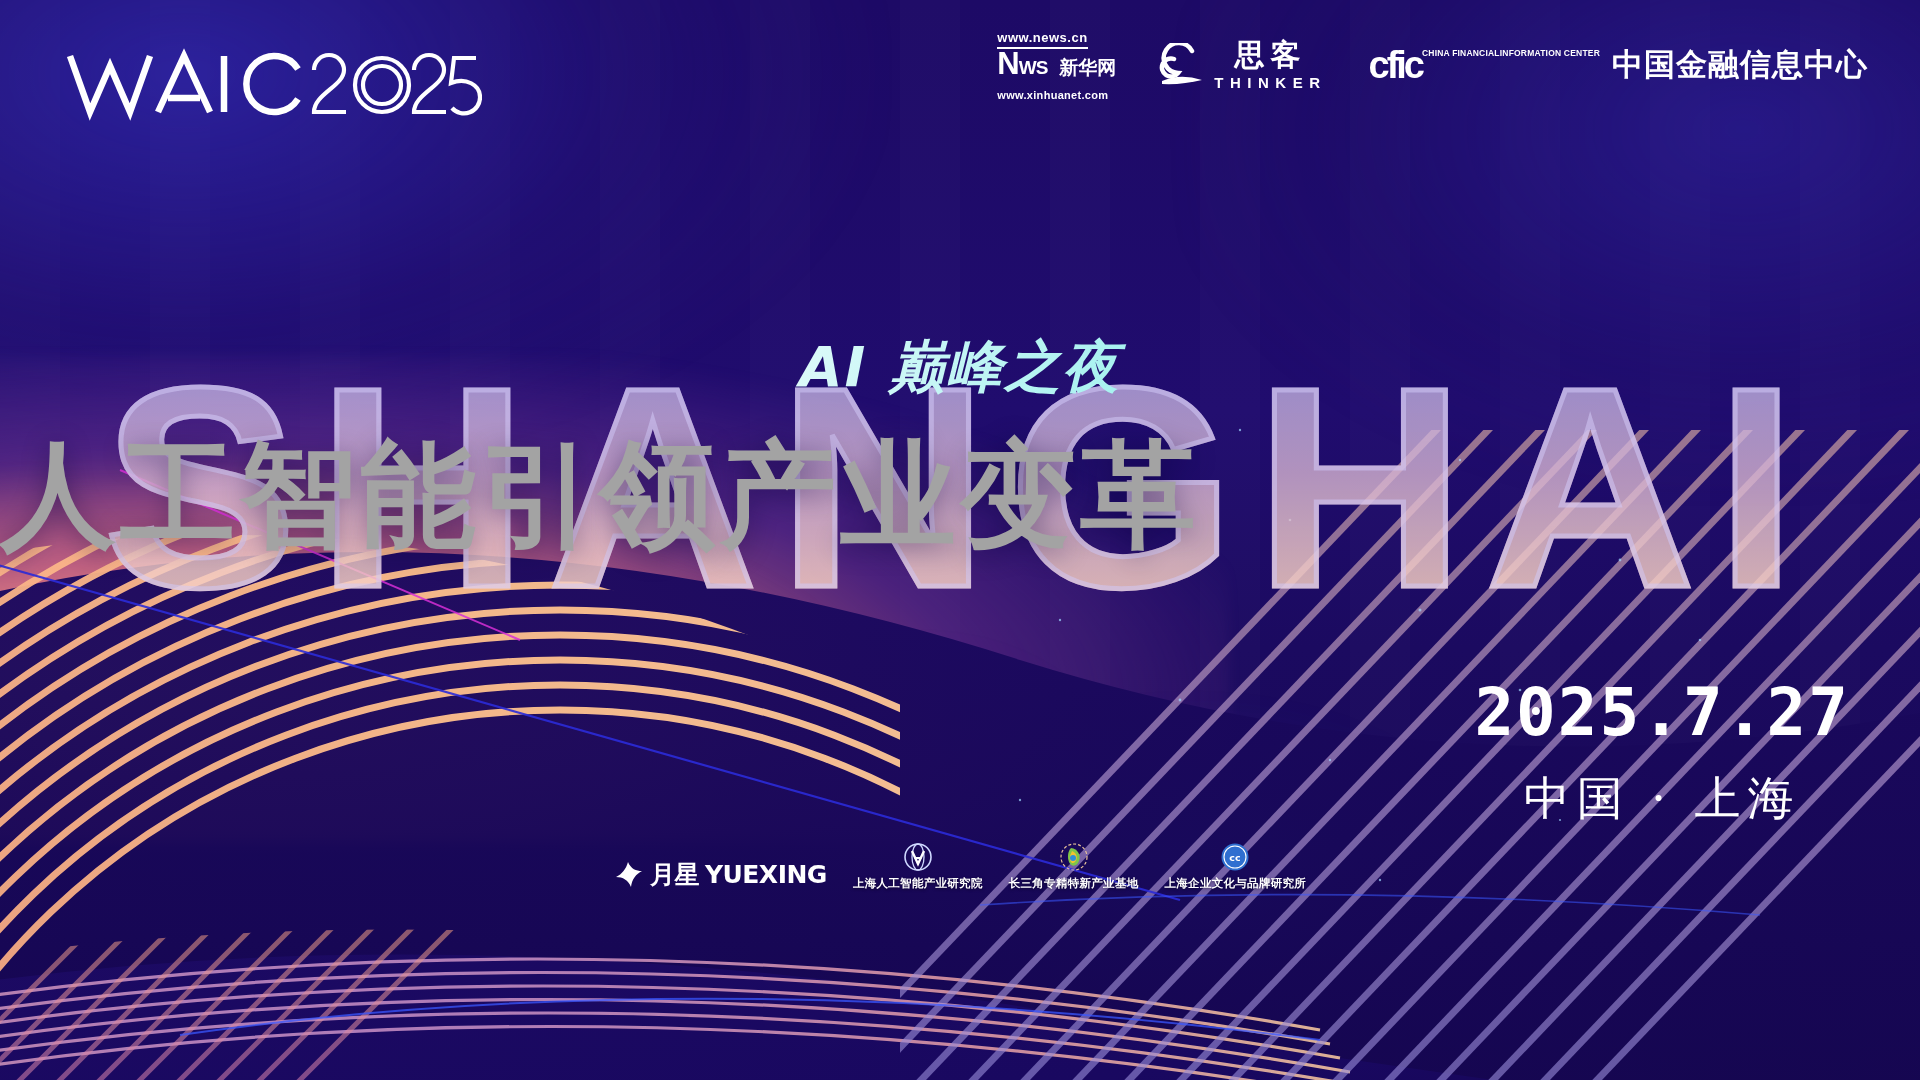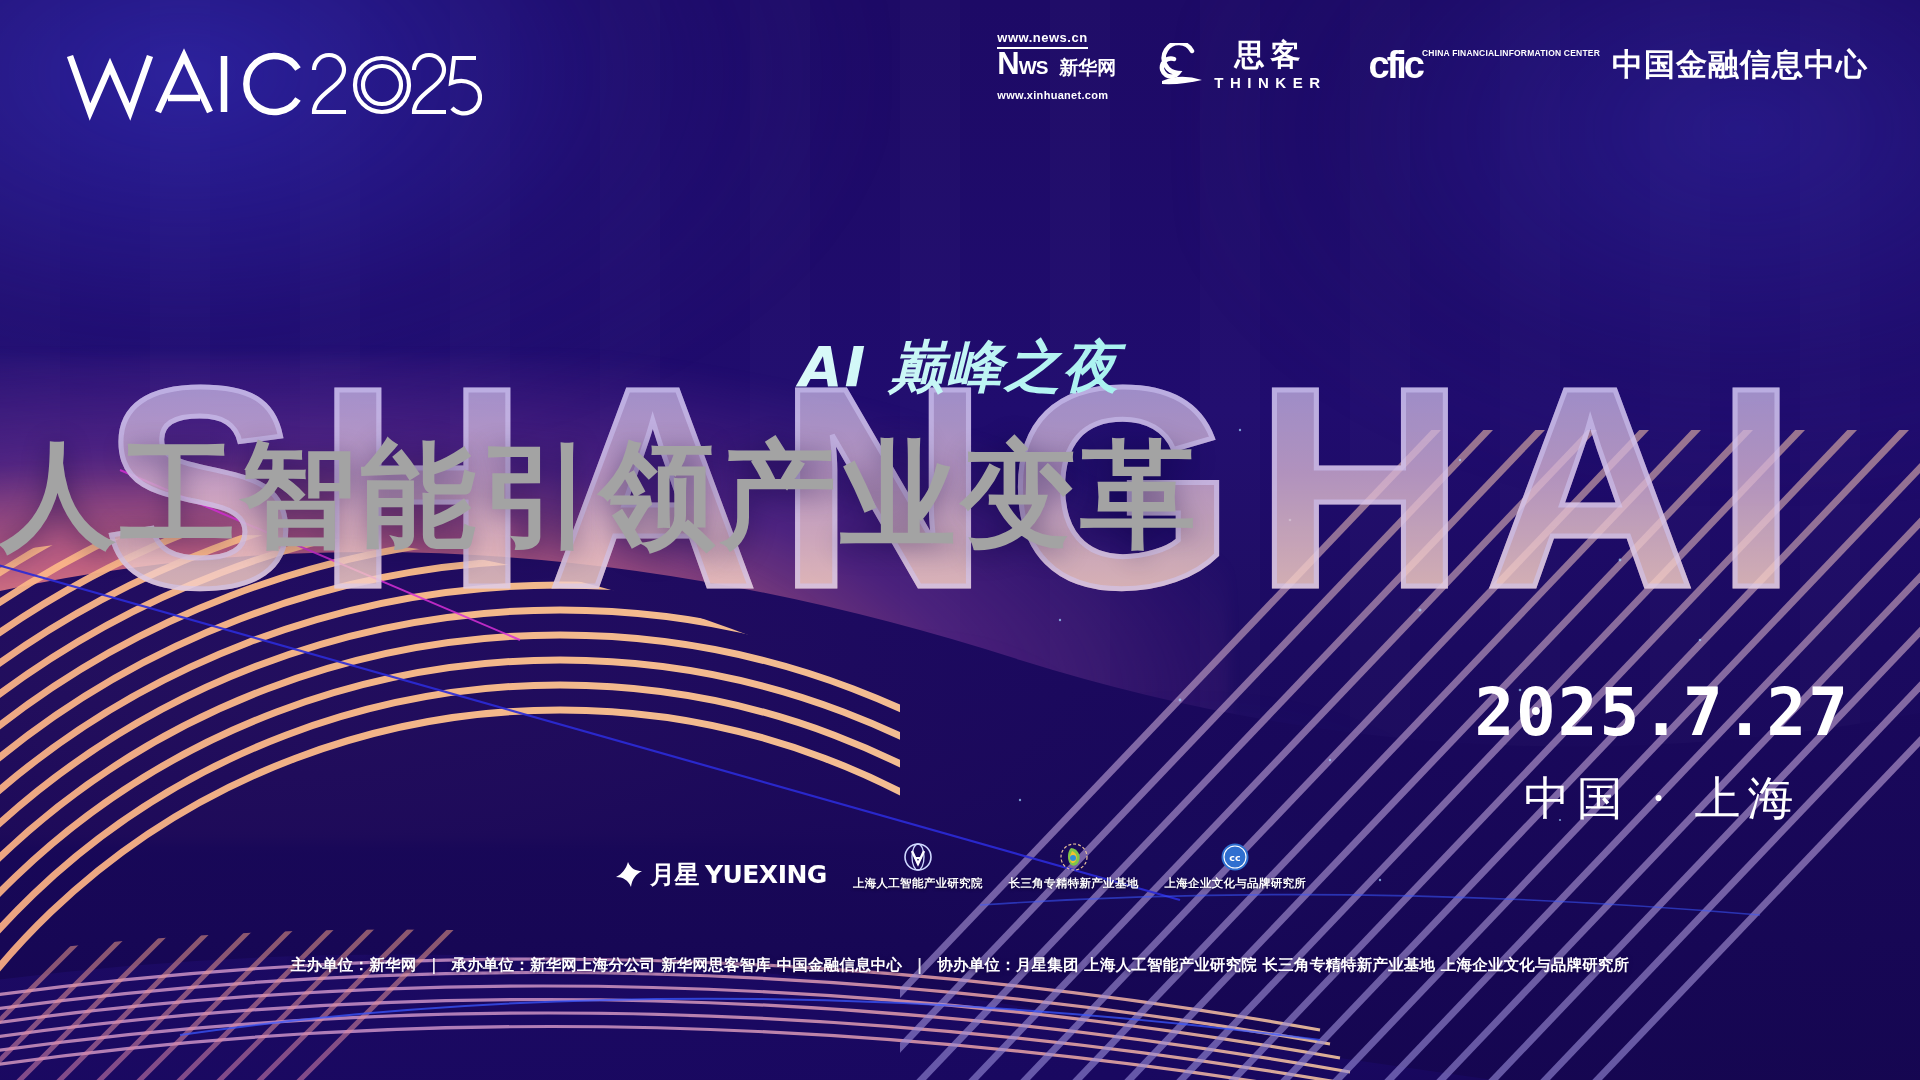--- a/index.html
+++ b/index.html
@@ -479,21 +479,14 @@
     <div class="sb-item">
       <svg class="badge" viewBox="0 0 30 30">
         <circle cx="15" cy="15" r="13.5" fill="#2f6fd0"></circle>
         <circle cx="15" cy="15" r="11" fill="none" stroke="#fff" stroke-width="1.1"></circle>
         <text x="15" y="19" text-anchor="middle" font-family="DejaVu Sans, sans-serif" font-size="9.5" font-weight="700" fill="#fff">cc</text>
       </svg>
       <div class="name">上海企业文化与品牌研究所</div>
     </div>
   </div>
 
-  <div class="credits">
-    <span>主办单位：新华网</span>
-    <span class="sep">|</span>
-    <span>承办单位：新华网上海分公司  新华网思客智库  中国金融信息中心</span>
-    <span class="sep">|</span>
-    <span>协办单位：月星集团  上海人工智能产业研究院  长三角专精特新产业基地  上海企业文化与品牌研究所</span>
-  </div>
 
 </div>
 
 </body></html>

